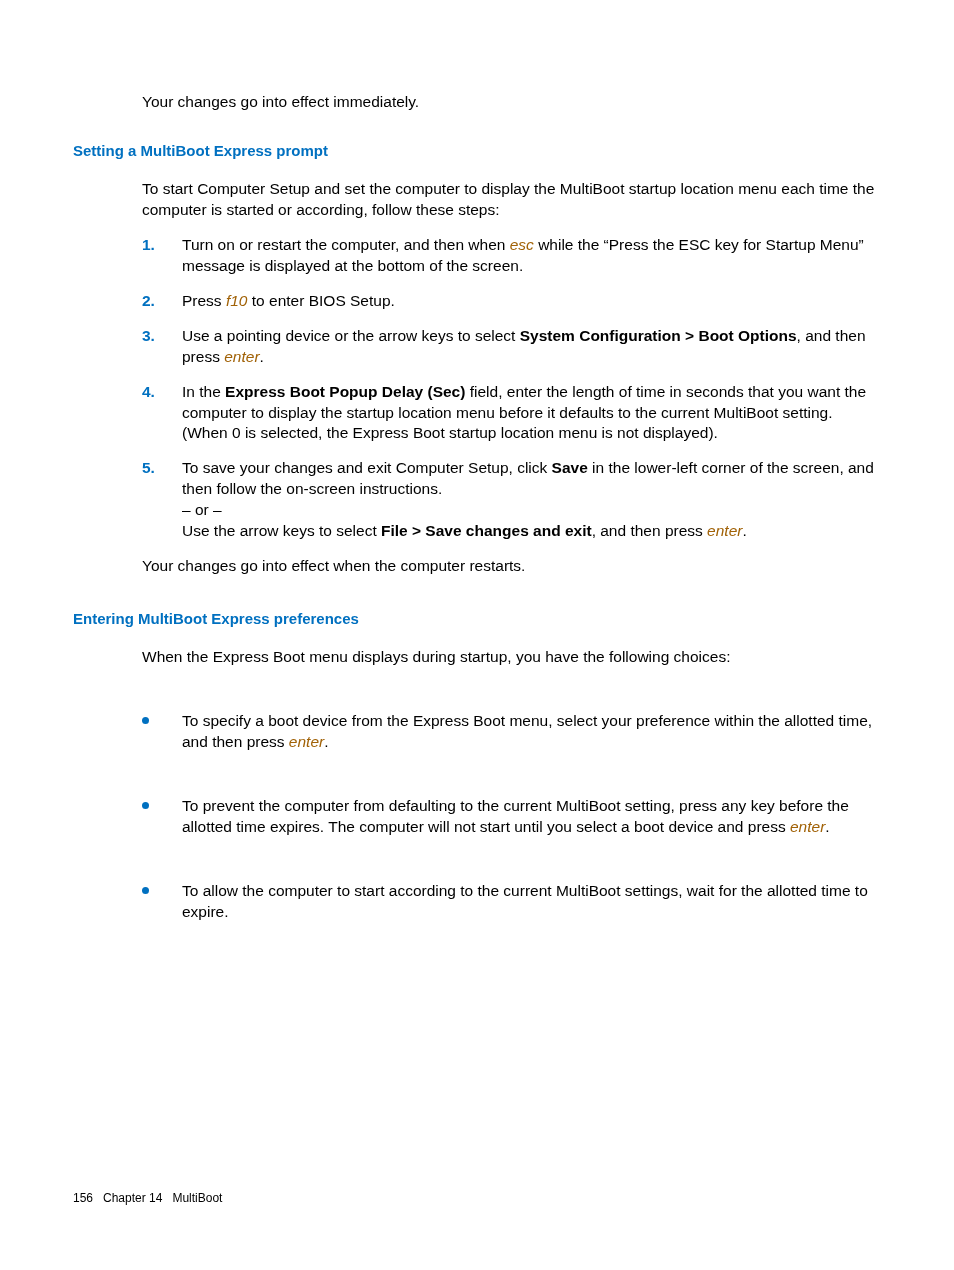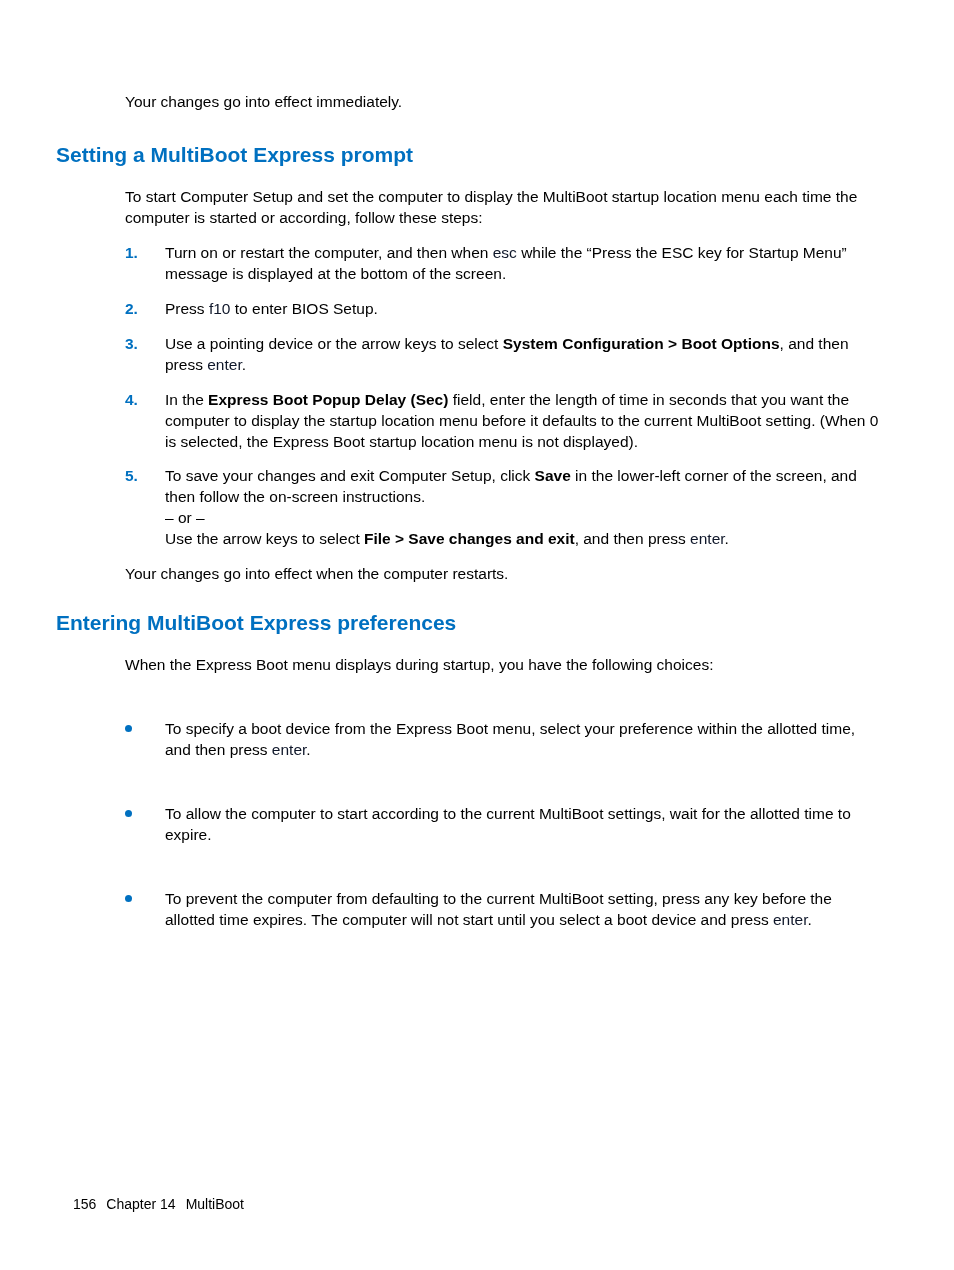--- a/index.html
+++ b/index.html
@@ -7,29 +7,29 @@
       font-family: Arial, Helvetica, sans-serif;
       background: #fff;
       width: 954px;
       height: 1270px;
       position: relative;
       color: #000;
       font-size: 15.5px;
       line-height: 1.35;
     }
     .page {
-      padding: 92px 73px 50px 56px;
+      padding: 92px 73px 50px 73px;
     }
     .intro-line {
       margin-left: 69px;
       margin-bottom: 28px;
     }
     h2.heading {
       color: #0070c0;
-      font-size: 21px;
+      font-size: 15px;
       font-weight: bold;
       margin-bottom: 18px;
     }
     .body-text {
       margin-left: 69px;
       margin-bottom: 14px;
     }
     ol.numlist {
       margin-left: 69px;
       list-style: none;
@@ -42,21 +42,21 @@
     }
     ol.numlist > li > .num {
       position: absolute;
       left: 0;
       top: 0;
       color: #0070c0;
       font-weight: bold;
     }
     .sub-para {
     }
-    .blue-key { color: #0f172a; }
+    .blue-key { color: #a16207; font-style: italic; }
     .bold { font-weight: bold; }
     ul.bullist {
       margin-left: 69px;
       list-style: none;
     }
     ul.bullist > li {
       position: relative;
       padding-left: 40px;
       margin-bottom: 14px;
       margin-top: 43px;
@@ -66,23 +66,23 @@
       position: absolute;
       left: 0px;
       top: 6px;
       width: 7px;
       height: 7px;
       border-radius: 50%;
       background: #0070c0;
     }
     .footer {
       position: absolute;
-      bottom: 56px;
+      bottom: 64px;
       left: 73px;
-      font-size: 14px;
+      font-size: 12px;
     }
     .footer .gap { display: inline-block; width: 10px; }
   </style>
 </head>
 <body>
 
 <div class="page">
 
   <p class="intro-line">Your changes go into effect immediately.</p>
 
@@ -112,33 +112,33 @@
       <span>To save your changes and exit Computer Setup, click </span><span class="bold">Save</span><span> in the lower-left corner of the screen, and then follow the on-screen instructions.</span>
       <div class="sub-para">– or –</div>
       <div class="sub-para">
         <span>Use the arrow keys to select </span><span class="bold">File &gt; Save changes and exit</span><span>, and then press </span><span class="blue-key">enter</span><span>.</span>
       </div>
     </li>
   </ol>
 
   <p class="body-text">Your changes go into effect when the computer restarts.</p>
 
-  <h2 class="heading" style="margin-top:24px;">Entering MultiBoot Express preferences</h2>
+  <h2 class="heading" style="margin-top:32px;">Entering MultiBoot Express preferences</h2>
 
   <p class="body-text">When the Express Boot menu displays during startup, you have the following choices:</p>
 
   <ul class="bullist">
     <li>
       <span>To specify a boot device from the Express Boot menu, select your preference within the allotted time, and then press </span><span class="blue-key">enter</span><span>.</span>
     </li>
     <li>
-      <span>To allow the computer to start according to the current MultiBoot settings, wait for the allotted time to expire.</span>
+      <span>To prevent the computer from defaulting to the current MultiBoot setting, press any key before the allotted time expires. The computer will not start until you select a boot device and press </span><span class="blue-key">enter</span><span>.</span>
     </li>
     <li>
-      <span>To prevent the computer from defaulting to the current MultiBoot setting, press any key before the allotted time expires. The computer will not start until you select a boot device and press </span><span class="blue-key">enter</span><span>.</span>
+      <span>To allow the computer to start according to the current MultiBoot settings, wait for the allotted time to expire.</span>
     </li>
   </ul>
 
 </div>
 
 <div class="footer">
   <span>156</span><span class="gap"></span><span>Chapter 14</span><span class="gap"></span><span>MultiBoot</span>
 </div>
 
 </body></html>

